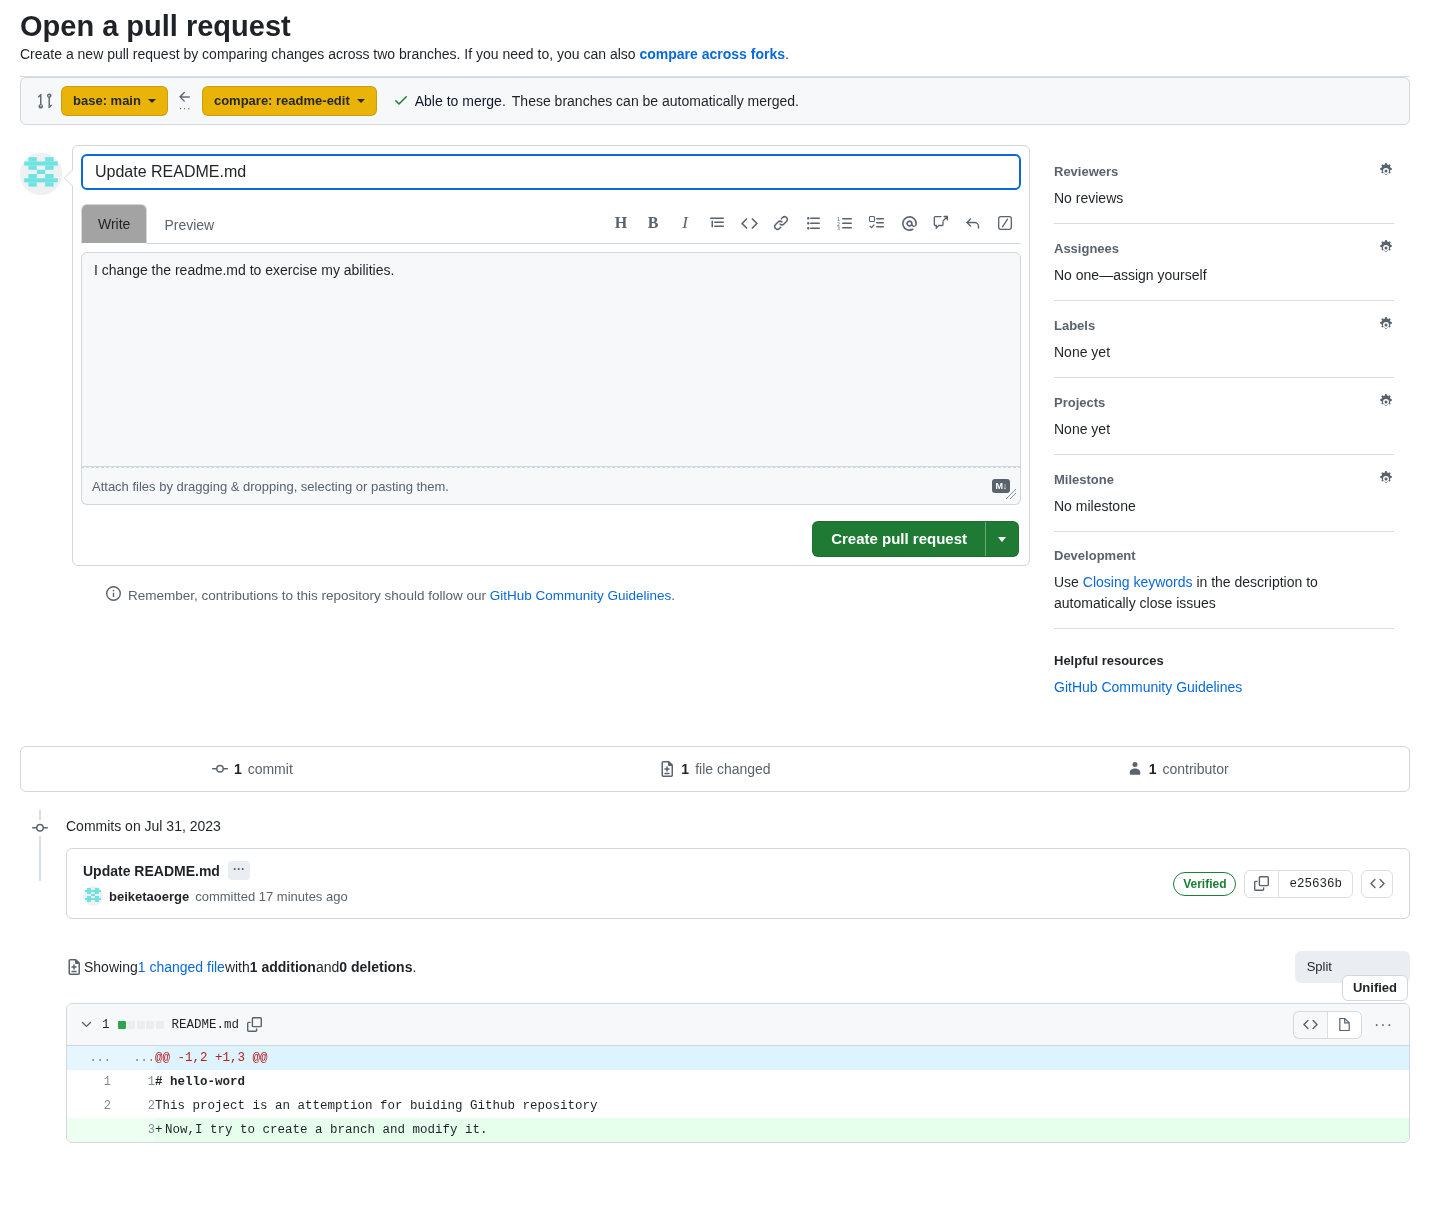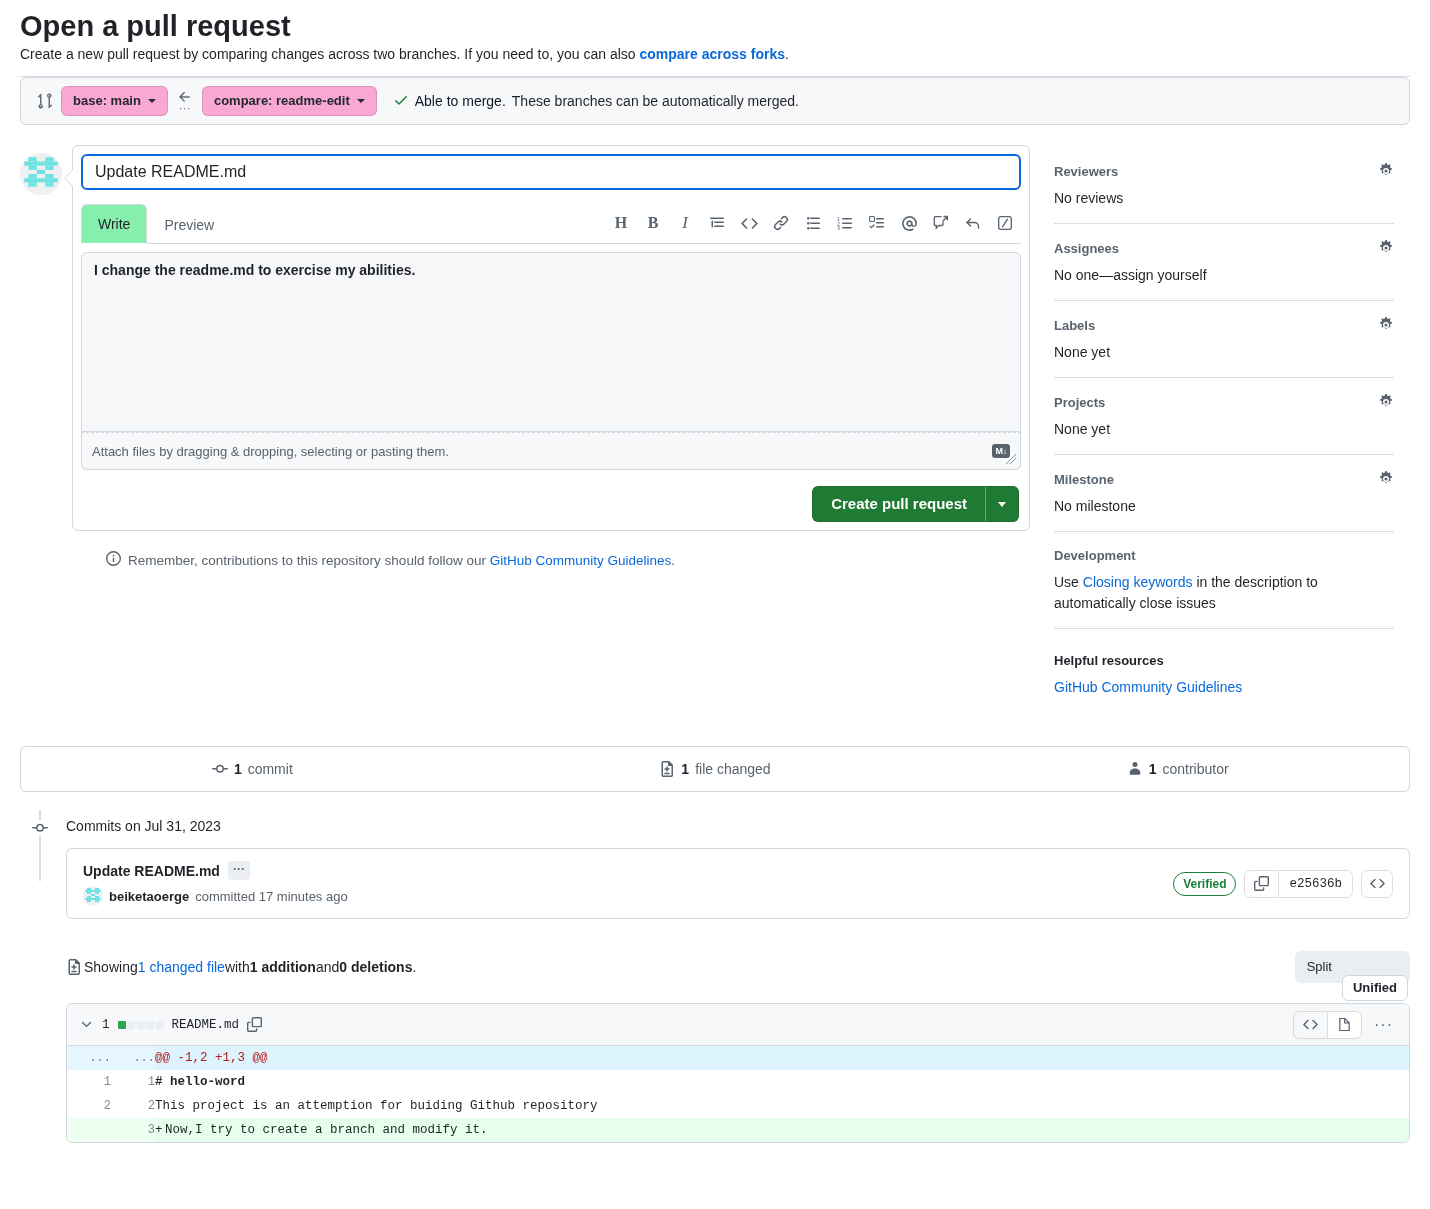--- a/index.html
+++ b/index.html
@@ -43,21 +43,21 @@
     background: #f6f8fa;
     padding: 12px 16px;
     margin-bottom: 20px;
     height: 48px;
   }
   .compare-icon { color: #636c76; display:flex; align-items:center; }
   .branch-btn {
     display: inline-flex;
     align-items: center;
     gap: 5px;
-    background: #f9a8d4;
+    background: #eab308;
     border: 1px solid rgba(31,35,40,0.15);
     border-radius: 6px;
     padding: 4px 11px;
     font-size: 13px;
     font-weight: 600;
     color: #24292f;
     cursor: pointer;
     height: 30px;
     line-height: 20px;
   }
@@ -136,21 +136,21 @@
     color: #1f2328;
     cursor: pointer;
     border: 1px solid transparent;
     border-bottom: none;
     border-radius: 6px 6px 0 0;
     position: relative;
     top: 1px;
     line-height: 20px;
   }
   .tab.active {
-    background: #86efac;
+    background: #a3a3a3;
     border-color: #d0d7de;
     border-bottom: 1px solid #ffffff;
   }
   .tab.inactive { color: #59636e; }
   .md-toolbar {
     margin-left: auto;
     display: flex;
     align-items: center;
     gap: 0px;
     padding-bottom: 6px;
@@ -160,32 +160,31 @@
     display:flex; align-items:center; justify-content:center;
     color: #59636e; cursor: pointer; border-radius: 4px;
     font-size: 15px;
   }
   .tool-btn.letter { font-size: 16px; font-weight: 600; font-family: "Liberation Serif", serif; }
   .tool-btn.letter-i { font-style: italic; font-weight: 500; font-size: 17px; }
 
   .textarea-wrap { margin-top: 8px; position: relative; }
   .md-textarea {
     width: 100%;
-    height: 180px;
+    height: 215px;
     resize: none;
     border: 1px solid #d0d7de;
     border-radius: 6px 6px 0 0;
     background: #f6f8fa;
     padding: 9px 12px;
     font-size: 14px;
     font-family: "Liberation Sans", sans-serif;
     color: #1f2328;
     outline: none;
     display: block;
-    font-weight: bold;
   }
   .resize-grip {
     position: absolute; right: 4px; bottom: 5px;
     width: 12px; height: 12px; pointer-events:none;
   }
   .attach-bar {
     border: 1px solid #d0d7de;
     border-top: 1px dashed #d0d7de;
     border-radius: 0 0 6px 6px;
     background: #f6f8fa;

